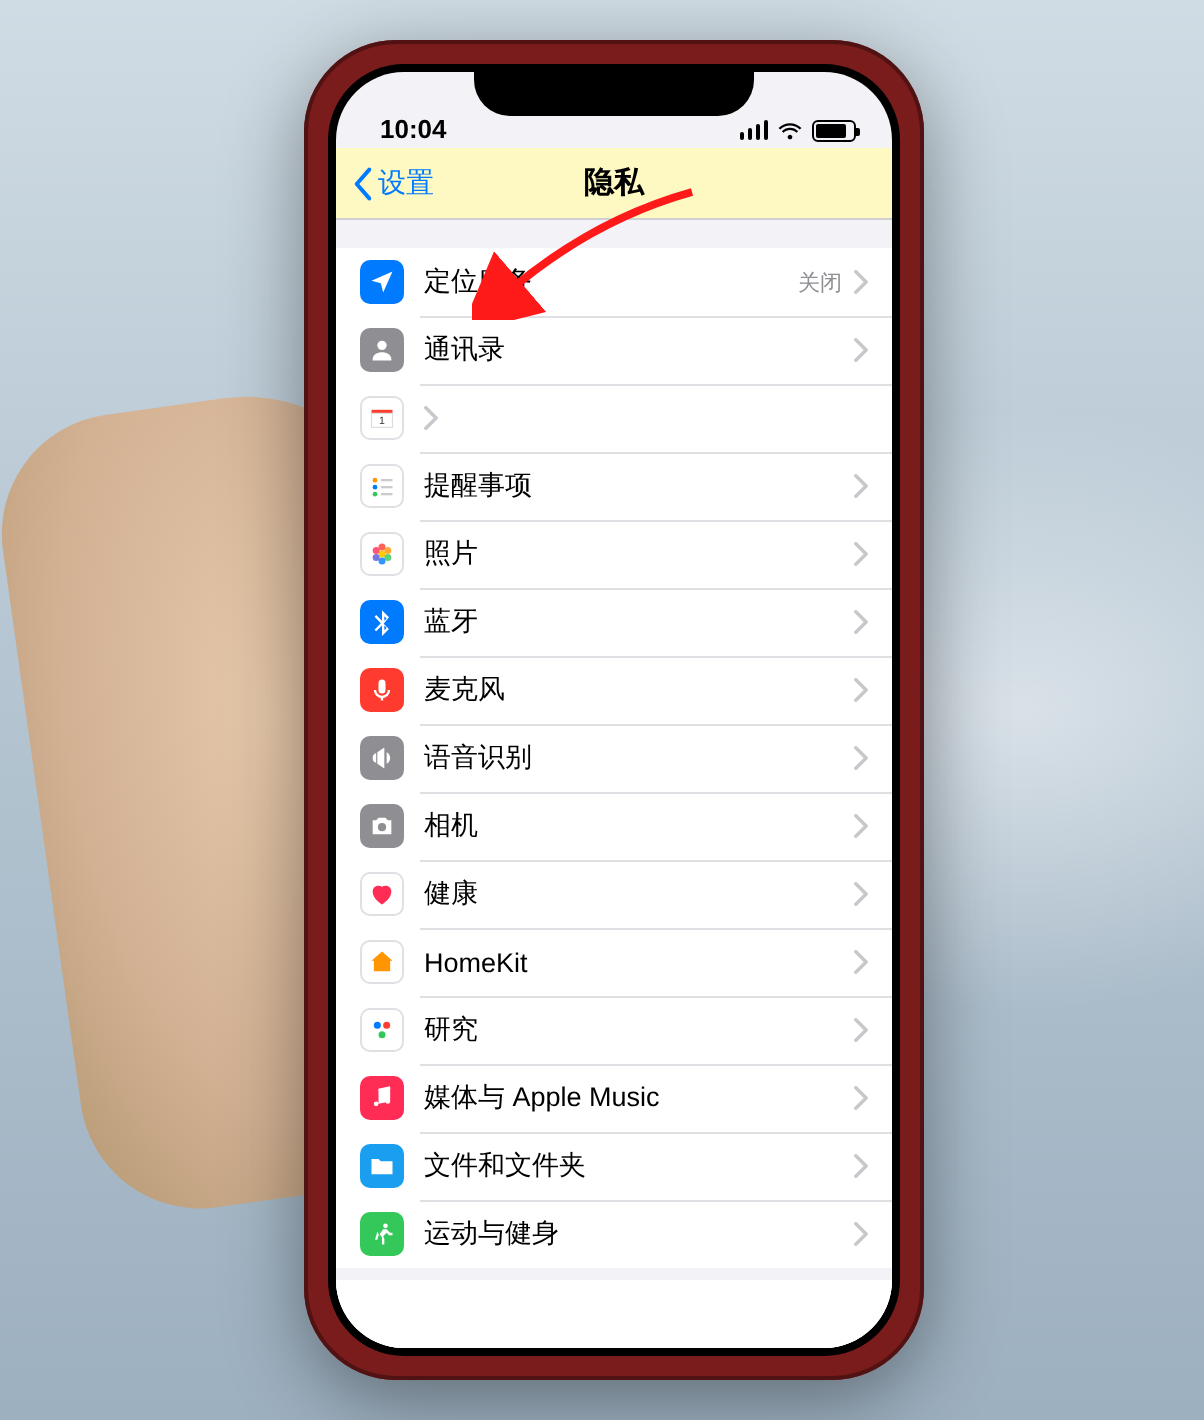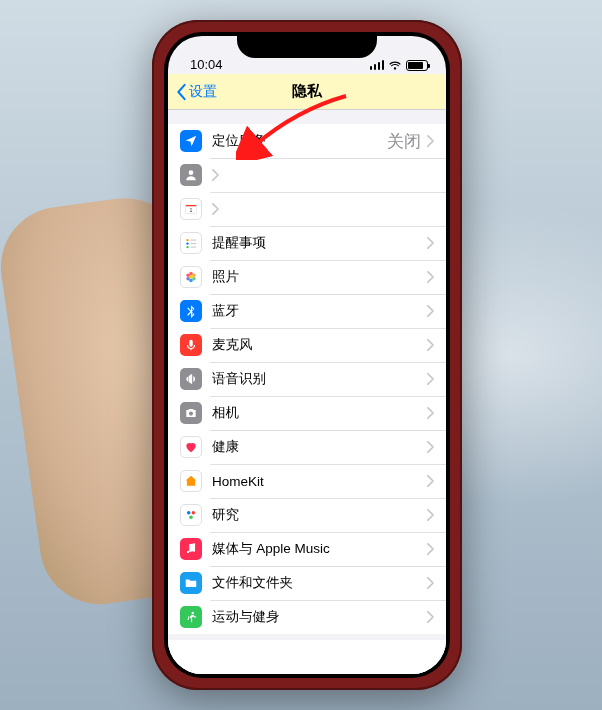--- a/index.html
+++ b/index.html
@@ -68,21 +68,21 @@
     z-index: 100;
   }
 
   .status-bar {
     height: 38px;
     display: flex;
     align-items: flex-end;
     justify-content: space-between;
     padding: 0 18px 2px;
     font-size: 13px;
-    font-weight: 400;
+    font-weight: 700;
     color: #000;
   }
   .status-left { padding-left: 4px; }
   .status-right { display: flex; align-items: center; gap: 4px; }
   .signal-bars { display: inline-flex; align-items: flex-end; gap: 1.5px; }
   .signal-bars span {
     width: 2.5px; background: #000; border-radius: 1px;
   }
   .signal-bars span:nth-child(1){height:4px}
   .signal-bars span:nth-child(2){height:6px}
@@ -152,21 +152,21 @@
     justify-content: center;
     flex-shrink: 0;
   }
   .row-icon svg { width: 14px; height: 14px; }
   .row-label {
     flex: 1;
     font-size: 13.5px;
     color: #000;
   }
   .row-value {
-    font-size: 17px;
+    font-size: 11px;
     color: #8e8e93;
     margin-right: 6px;
   }
   .chevron { color: #c7c7cc; }
   .chevron svg { width: 7px; height: 12px; display: block; }
 
   .footer-text {
     font-size: 10px;
     color: #8e8e93;
     padding: 6px 14px 10px;
@@ -260,20 +260,21 @@
                 </svg>
               </span>
             </div>
             <div class="row">
               <div class="row-icon ic-contacts">
                 <svg viewBox="0 0 24 24">
                   <circle cx="12" cy="8" r="4" fill="#fff"></circle>
                   <path fill="#fff" d="M4 20c0-4 4-6 8-6s8 2 8 6v1H4z"></path>
                 </svg>
               </div>
+              <div class="row-label">通讯录</div>
               <span class="chevron">
                 <svg viewBox="0 0 8 14">
                   <path fill="none" stroke="#c7c7cc" stroke-width="2" stroke-linecap="round" stroke-linejoin="round" d="M1 1 L7 7 L1 13"></path>
                 </svg>
               </span>
             </div>
             <div class="row">
               <div class="row-icon ic-calendar">
                 <svg viewBox="0 0 24 24">
                   <rect x="3" y="5" width="18" height="3" fill="#ff3b30"></rect>

